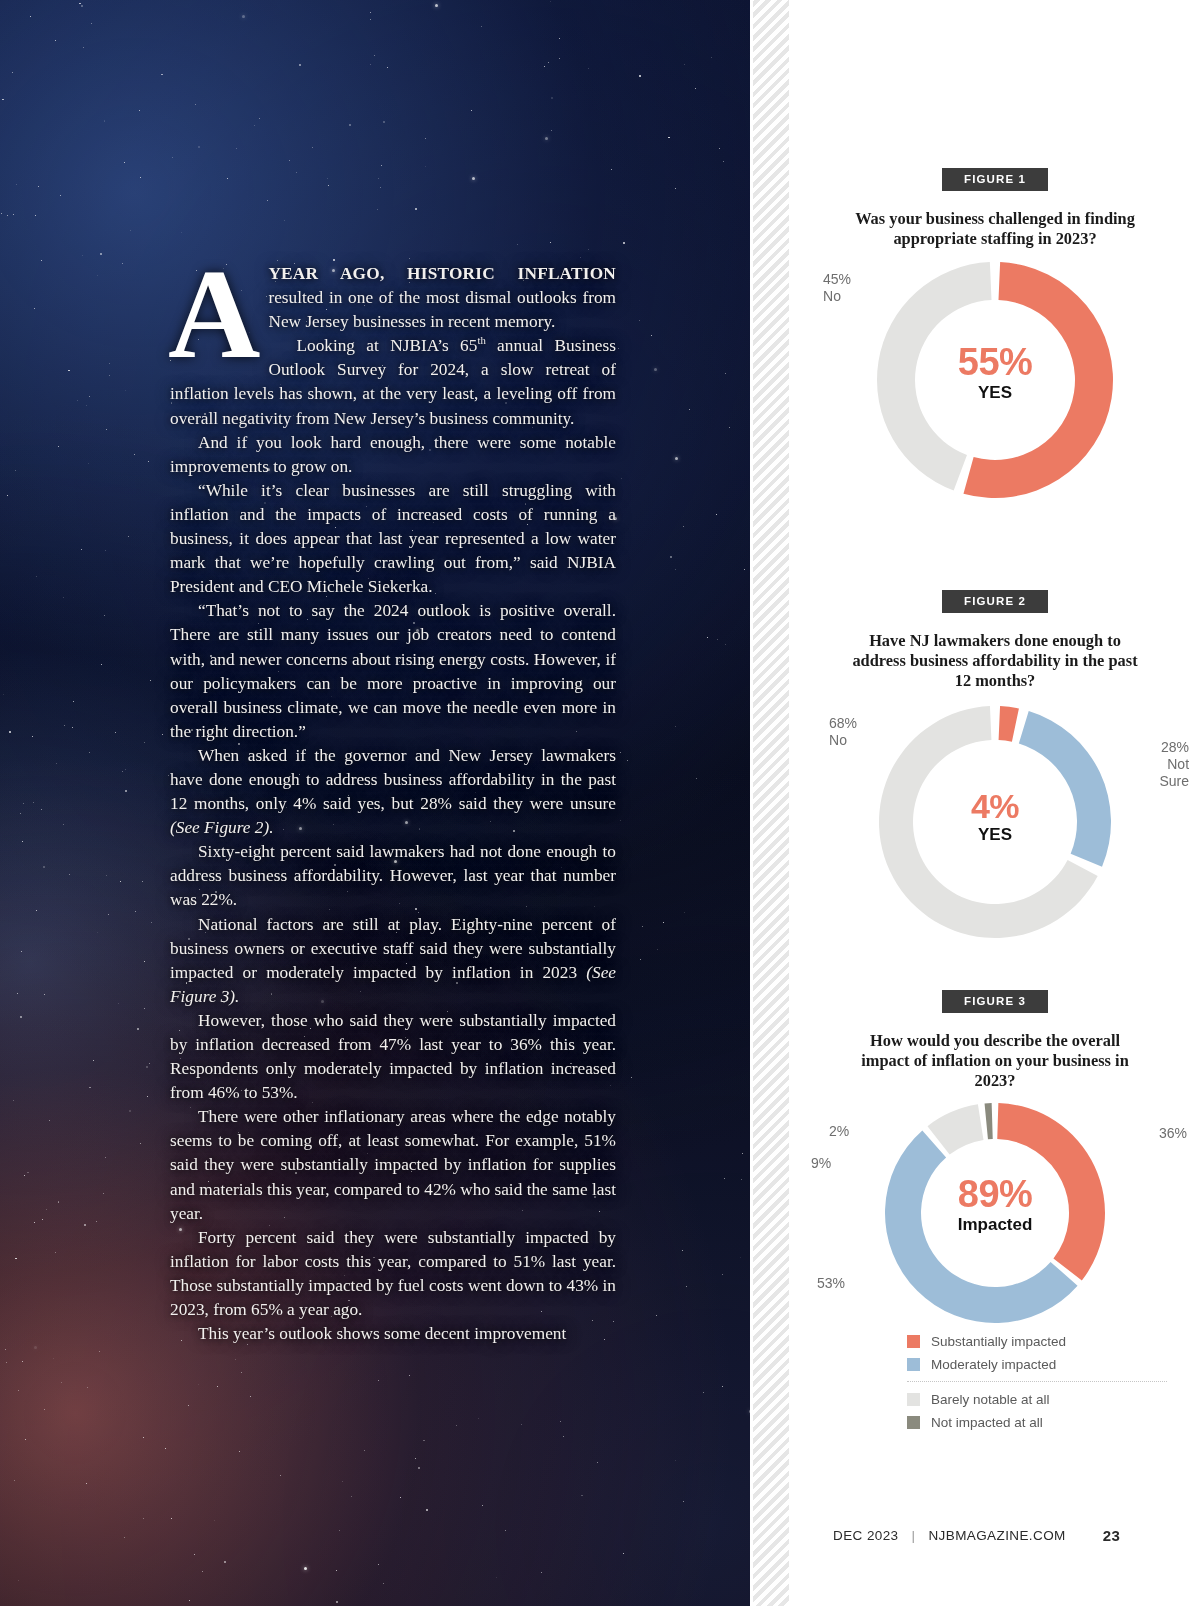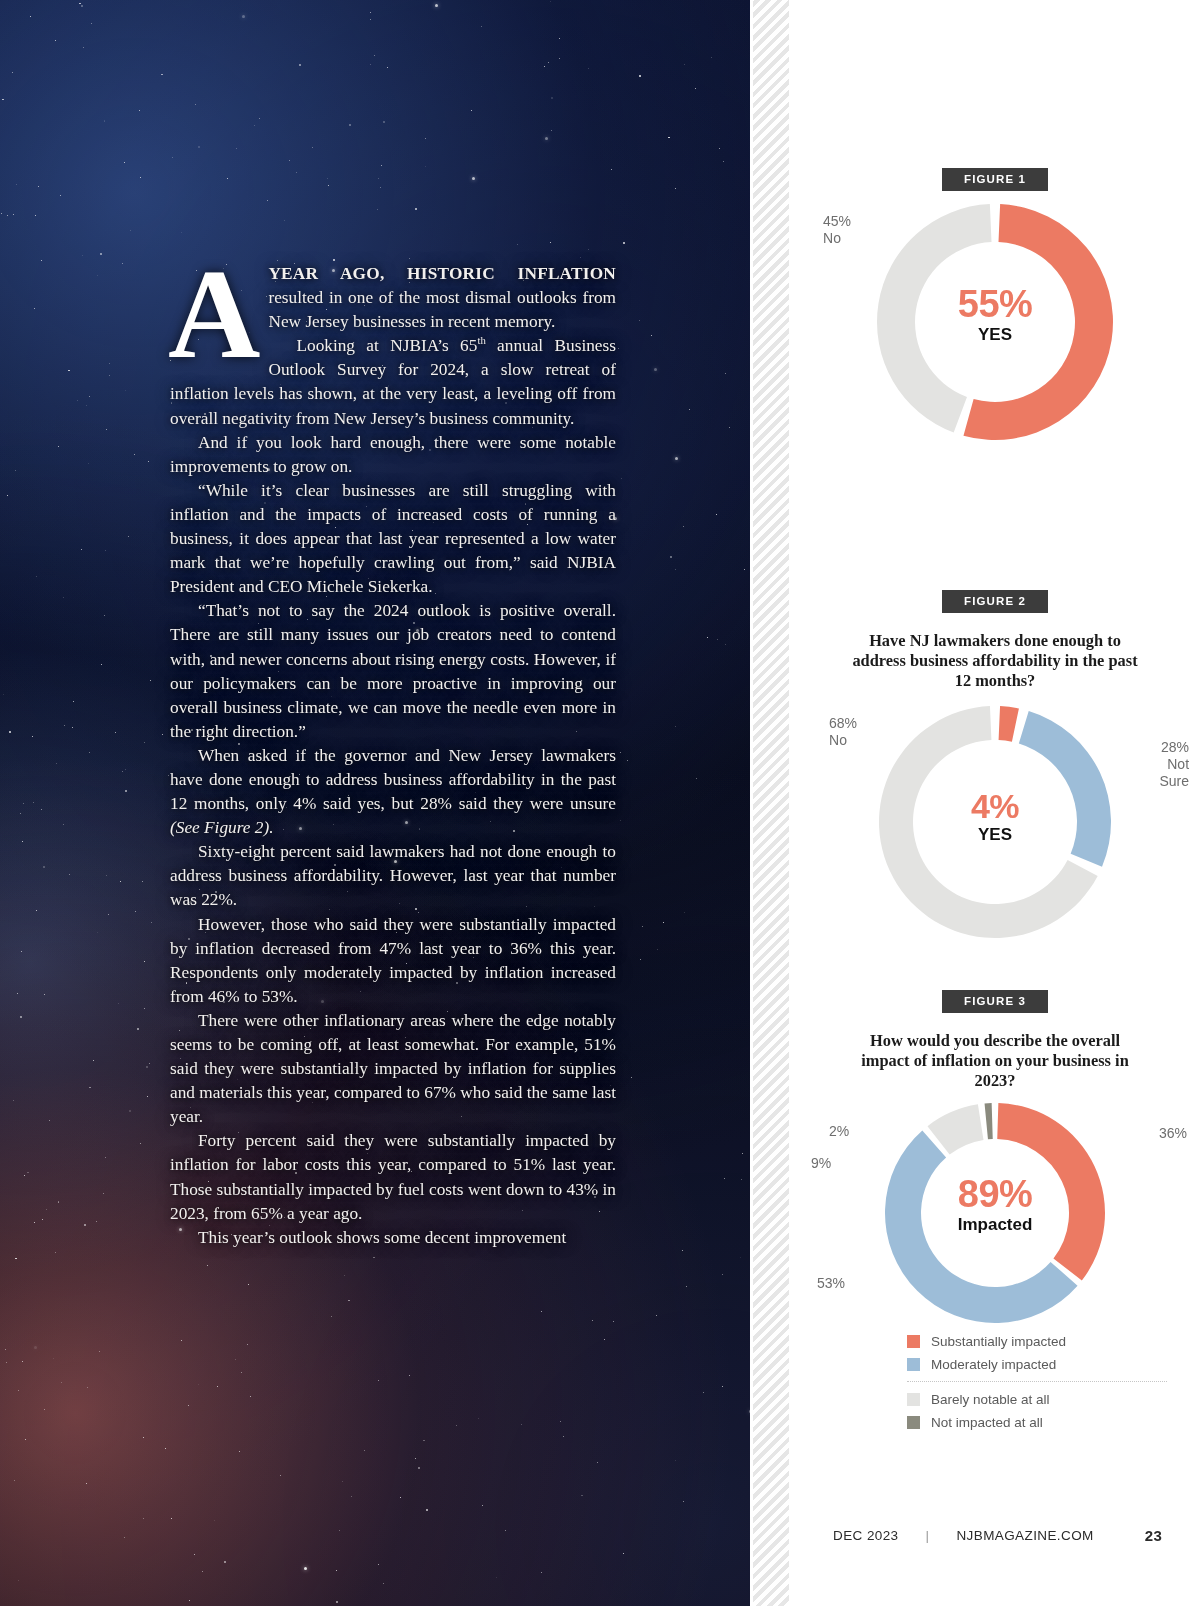--- a/index.html
+++ b/index.html
@@ -88,21 +88,21 @@
   
   .legend{position:absolute;left:118px;width:260px;}
   .lg-row{display:flex;align-items:center;gap:11px;height:23px;}
   .sw{width:13px;height:13px;display:block;flex:none;}
   .lg-txt{font-size:13.5px;color:#5a5a5a;font-family:"Liberation Sans",sans-serif;}
   .lg-div{border-top:1.5px dotted #c6c6c6;margin:5px 0 6px;width:100%;}
 
   .footer{
     position:absolute;left:44px;bottom:62px;
     font-size:13.5px;color:#2b2b2b;letter-spacing:.4px;
-    display:flex;align-items:center;gap:27px;
+    display:flex;align-items:center;gap:13px;
     font-family:"Liberation Sans",sans-serif;
   }
   .footer .bar{color:#9a9a9a;}
   .footer .pg{font-weight:700;font-size:15px;margin-left:24px;}
 </style>
 </head>
 <body>
 
 <div class="page">
 
@@ -557,33 +557,35 @@
       </div>
 
     <div class="col">
       <p class="first"><span class="dropcap">A</span><span class="lead">YEAR AGO, HISTORIC INFLATION</span><span> resulted in one of the most dismal outlooks from New Jersey businesses in recent memory.</span></p>
       <p><span>Looking at NJBIA’s 65</span><sup>th</sup><span> annual Business Outlook Survey for 2024, a slow retreat of inflation levels has shown, at the very least, a leveling off from overall negativity from New Jersey’s business community.</span></p>
       <p>And if you look hard enough, there were some notable improvements to grow on.</p>
       <p>“While it’s clear businesses are still struggling with inflation and the impacts of increased costs of running a business, it does appear that last year represented a low water mark that we’re hopefully crawling out from,” said NJBIA President and CEO Michele Siekerka.</p>
       <p>“That’s not to say the 2024 outlook is positive overall. There are still many issues our job creators need to contend with, and newer concerns about rising energy costs. However, if our policymakers can be more proactive in improving our overall business climate, we can move the needle even more in the right direction.”</p>
       <p><span>When asked if the governor and New Jersey lawmakers have done enough to address business affordability in the past 12 months, only 4% said yes, but 28% said they were unsure </span><span class="ital">(See Figure 2).</span></p>
       <p>Sixty-eight percent said lawmakers had not done enough to address business affordability. However, last year that number was 22%.</p>
+      <p><span>National factors are still at play. Eighty-nine percent of business owners or executive staff said they were substantially impacted or moderately impacted by inflation in 2023 </span><span class="ital">(See Figure 3).</span></p>
       <p>However, those who said they were substantially impacted by inflation decreased from 47% last year to 36% this year. Respondents only moderately impacted by inflation increased from 46% to 53%.</p>
-      <p>There were other inflationary areas where the edge notably seems to be coming off, at least somewhat. For example, 51% said they were substantially impacted by inflation for supplies and materials this year, compared to 67% who said the same last year.</p>
+      <p>There were other inflationary areas where the edge notably seems to be coming off, at least somewhat. For example, 51% said they were substantially impacted by inflation for supplies and materials this year, compared to 42% who said the same last year.</p>
       <p>Forty percent said they were substantially impacted by inflation for labor costs this year, compared to 51% last year. Those substantially impacted by fuel costs went down to 43% in 2023, from 65% a year ago.</p>
       <p>This year’s outlook shows some decent improvement</p>
     </div>
   </div>
 
   <div class="gutter"></div>
 
   <div class="side">
 
     <div class="fig" style="top:168px;">
       <div class="fig-tag">FIGURE 1</div>
+      <div class="fig-q">Was your business challenged in finding appropriate staffing in 2023?</div>
       <div class="donut-wrap" style="height:250px;">
         <svg class="donut" width="250" height="250" viewBox="0 0 250 250">
           <g id="f1arcs">
               <path d="M 130.14708770910968 7.112309853340776 A 118 118 0 1 1 93.46587162276563 238.7083934786175 L 103.62092991373942 202.09043625668983 A 80 80 0 1 0 128.4895509892269 45.07614227345138 Z" fill="#ec7a63"></path>
               <path d="M 83.6755290113828 235.52731833131088 A 118 118 0 0 1 119.85291229089033 7.112309853340776 L 121.51044901077312 45.07614227345138 A 80 80 0 0 0 96.98340949924258 199.93377513987178 Z" fill="#e3e3e1"></path>
             </g>
         </svg>
         <div class="center-lab" style="top:88px;">
           <div class="big-pct">55%</div>
           <div class="sub-lab">YES</div>

